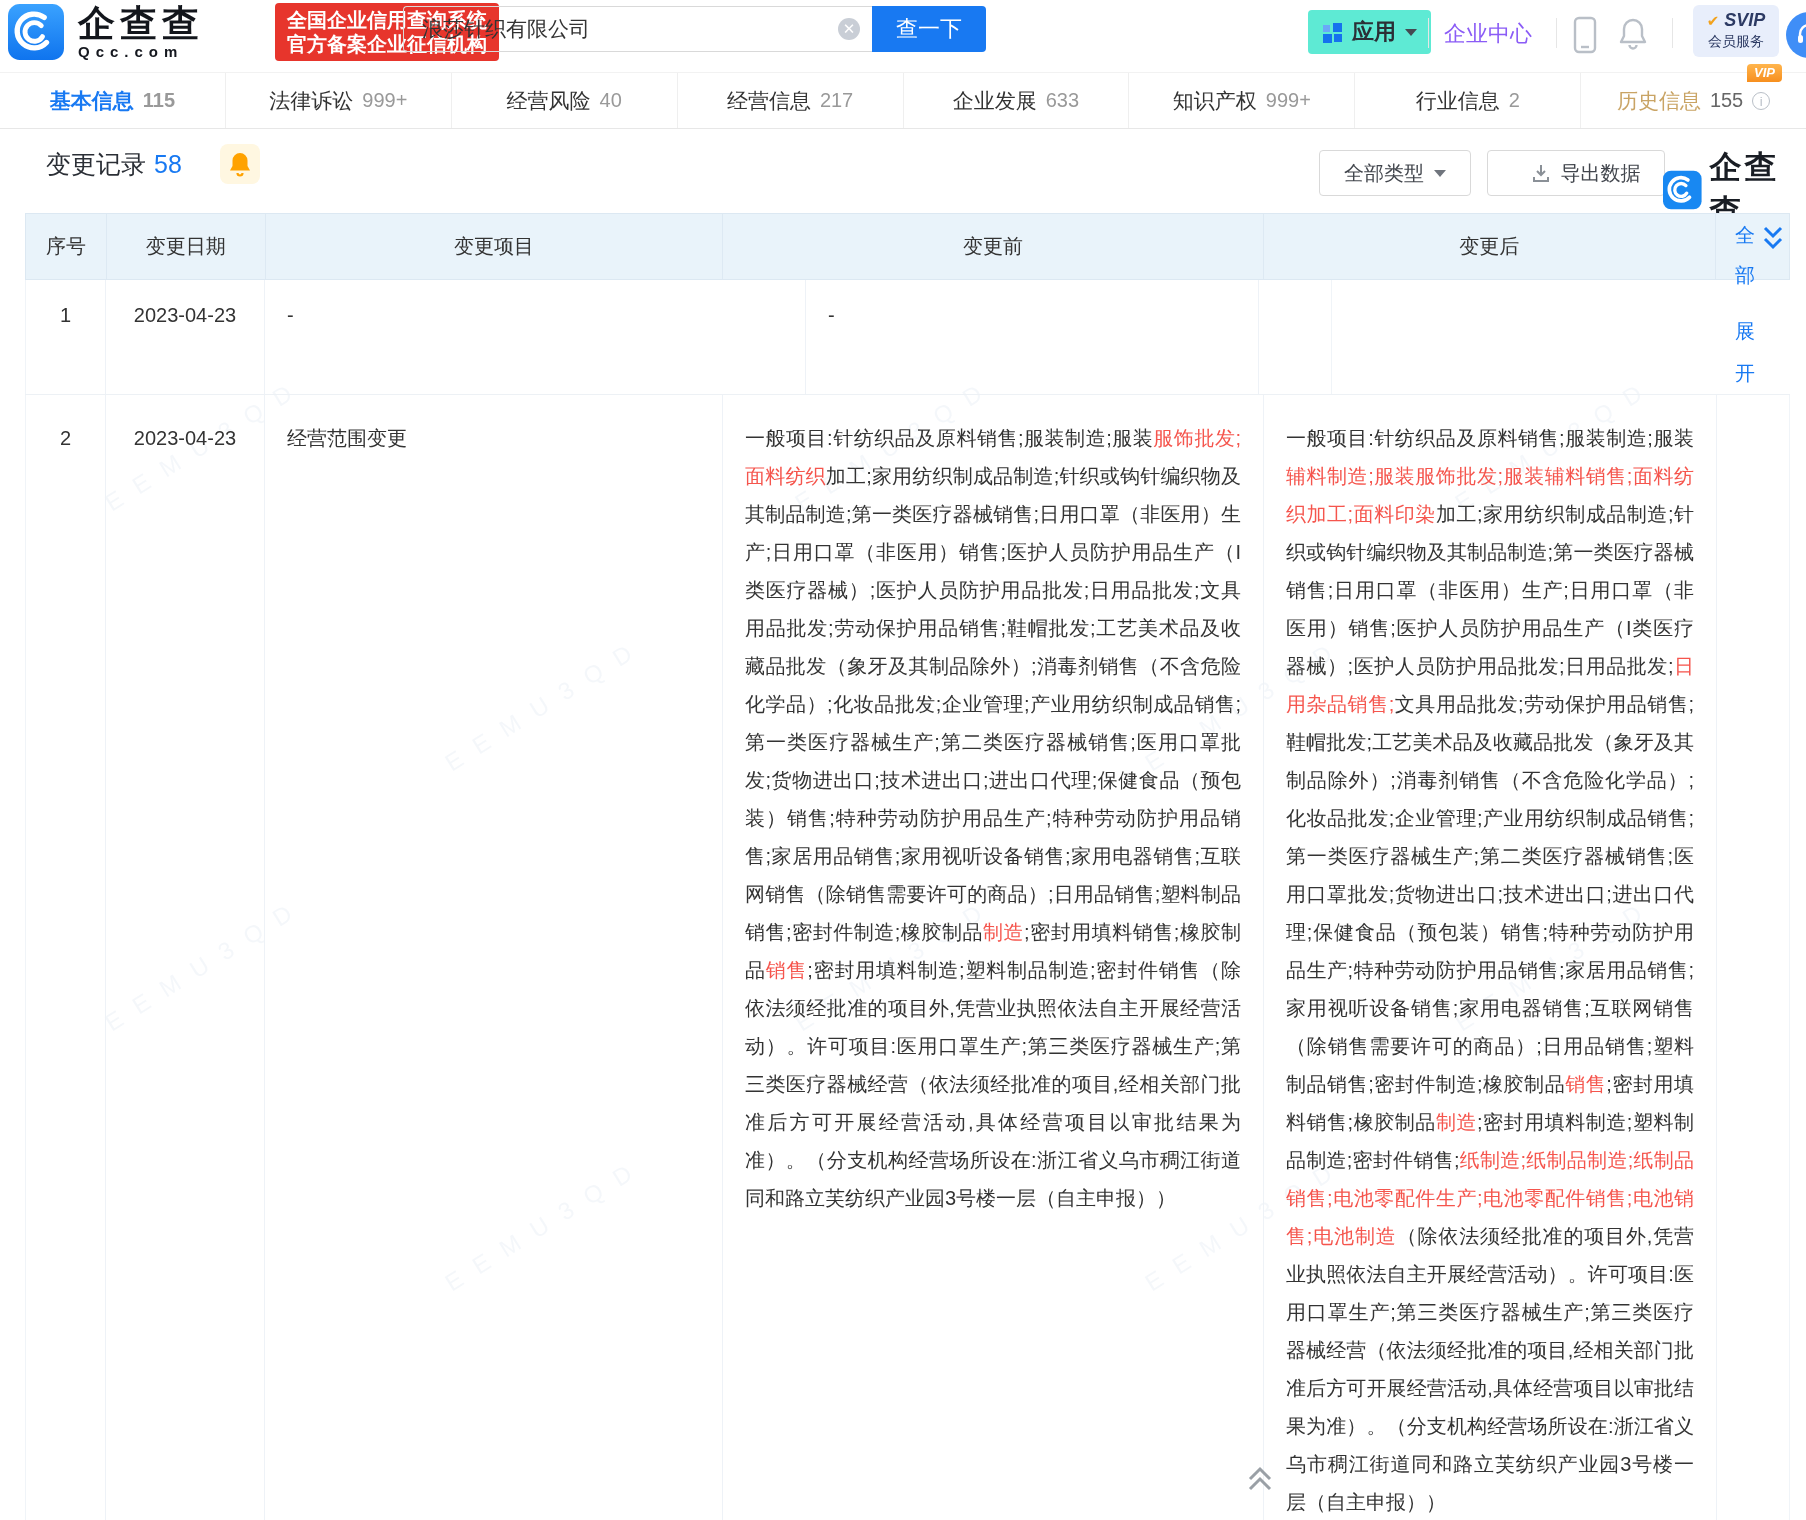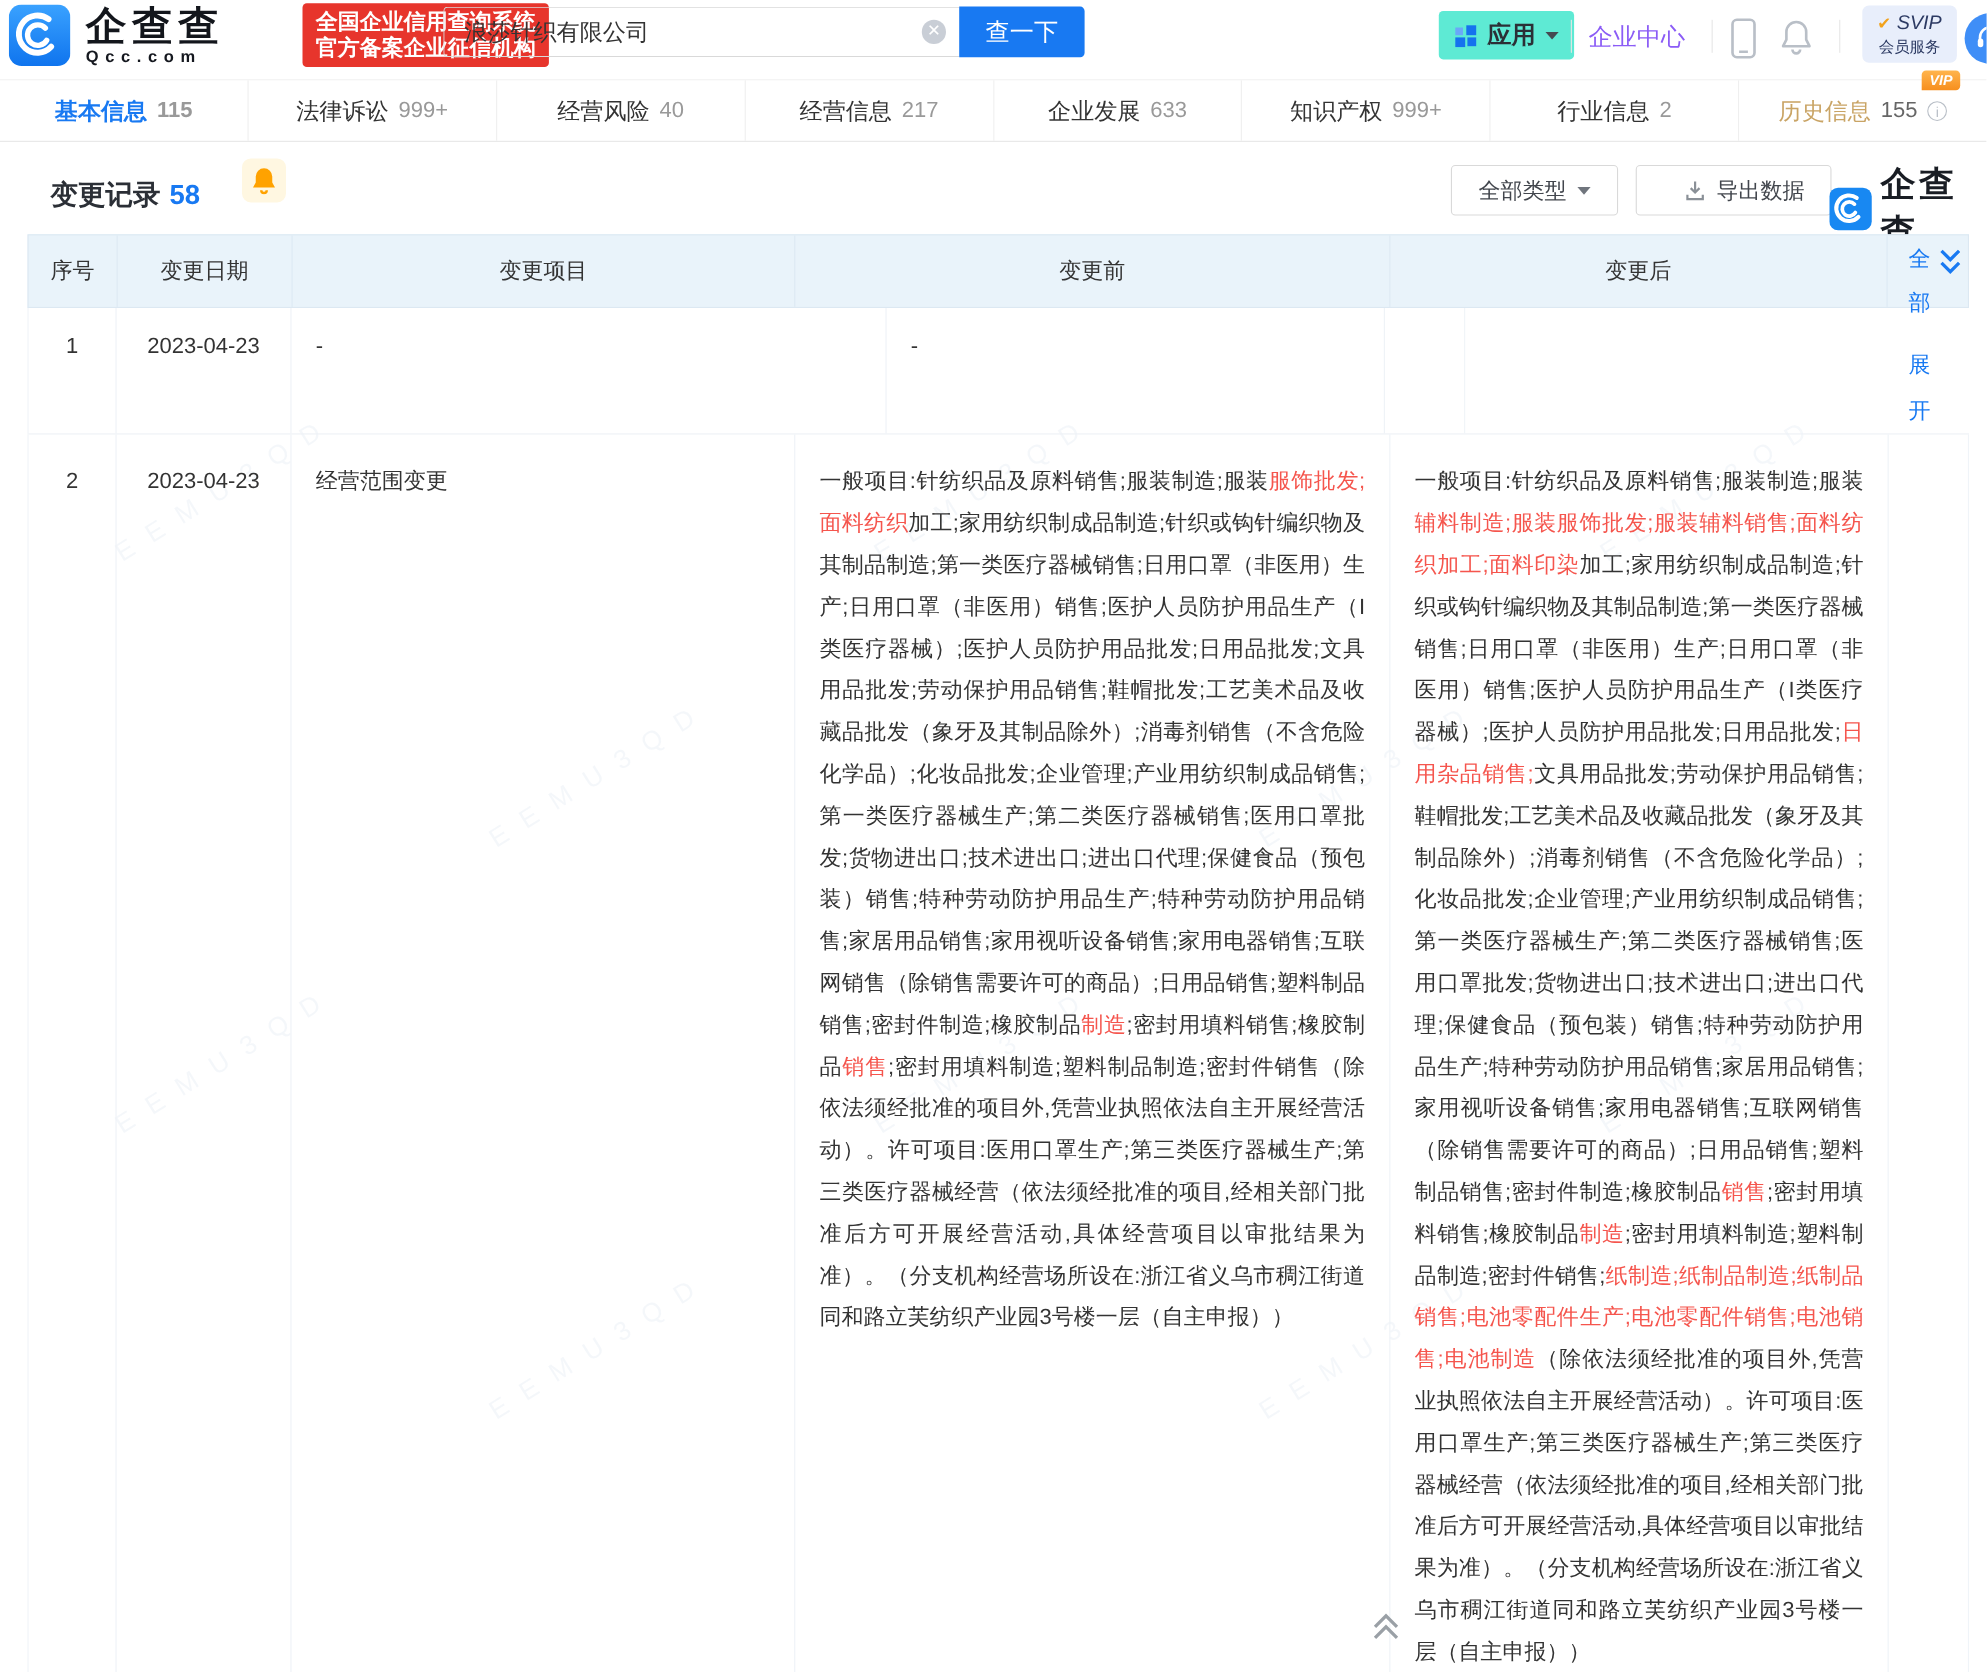--- a/index.html
+++ b/index.html
@@ -29,41 +29,41 @@
   .apps-pill { position:absolute; left:1308px; top:10px; height:44px; background:#5eead4;
     border-radius:4px; display:flex; align-items:center; padding:0 14px; gap:9px; cursor:pointer; }
   .apps-pill .txt { font-size:22px; font-weight:600; color:#2b2f36; }
   .caret-down { width:0; height:0; border-left:6px solid transparent; border-right:6px solid transparent;
     border-top:7px solid #454a52; }
   .vdiv { position:absolute; top:18px; width:1px; height:30px; background:#e6e6e6; }
   .ent-center { position:absolute; left:1444px; top:19px; font-size:22px; color:#8b5cf6; cursor:pointer; }
   .icon-btn { position:absolute; top:16px; cursor:pointer; }
   .svip-box { position:absolute; left:1693px; top:5px; width:86px; height:52px; background:#e8eefb;
     border-radius:6px; text-align:center; padding-top:4px; cursor:pointer; }
-  .svip-line1 { font-size:18px; font-weight:normal; font-style:italic; color:#2c3a63; line-height:22px;}
+  .svip-line1 { font-size:18px; font-weight:bold; font-style:italic; color:#2c3a63; line-height:22px;}
   .svip-check { color:#f2a21c; font-style:normal; font-size:15px; }
   .svip-line2 { font-size:14px; color:#2c3a63; line-height:18px; }
   .cs-circle { position:absolute; left:1786px; top:12px; width:46px; height:46px; border-radius:50%;
     background:#3f8ef7; display:flex; align-items:center; justify-content:center; }
   
   .tabs { position:absolute; top:72px; left:0; width:1806px; height:57px; display:flex;
     border-top:1px solid #f2f2f2; border-bottom:1px solid #e7e7e7; background:#fff; }
   .tab { flex:1; display:flex; align-items:center; justify-content:center; gap:9px;
     border-right:1px solid #efefef; font-size:21px; color:#333; cursor:pointer; position:relative; }
   .tab:last-child { border-right:none; }
   .tab .cnt { color:#999; font-size:20px; }
   .tab.active { color:#1879f2; font-weight:bold; }
   .tab.gold { color:#c9a465; }
   .vip-badge { position:absolute; top:-9px; right:24px; background:linear-gradient(180deg,#ffb54d,#f78f1e);
     color:#fff; font-size:13px; font-style:italic; font-weight:bold; border-radius:4px 4px 4px 0;
     padding:2px 7px; line-height:14px; }
   .info-i { display:inline-block; width:18px; height:18px; border:1px solid #b9bfc7; border-radius:50%;
     color:#b9bfc7; font-size:13px; line-height:17px; text-align:center; font-style:normal; }
   
-  .sec-title { position:absolute; left:46px; top:160px; font-size:25px; font-weight:bold; color:#2b2f36; }
+  .sec-title { position:absolute; left:46px; top:148px; font-size:25px; font-weight:normal; color:#2b2f36; }
   .sec-count { color:#1879f2; margin-left:8px; }
   .bell-chip { position:absolute; left:220px; top:144px; width:40px; height:40px; background:#fff7e1;
     border-radius:8px; display:flex; align-items:center; justify-content:center; cursor:pointer; }
   .btn-outline { position:absolute; top:150px; height:46px; border:1px solid #d9d9d9; border-radius:4px;
     background:#fff; display:flex; align-items:center; justify-content:center; gap:10px;
     font-size:20px; color:#42464d; cursor:pointer; font-family:inherit; }
   .btn-filter { left:1319px; width:152px; }
   .btn-export { left:1487px; width:178px;padding-left:19px; }
   .wm-logo { position:absolute; left:1663px; top:146px; display:flex; align-items:center; gap:8px; }
   .wm-logo .ic { width:42px; height:42px; }

